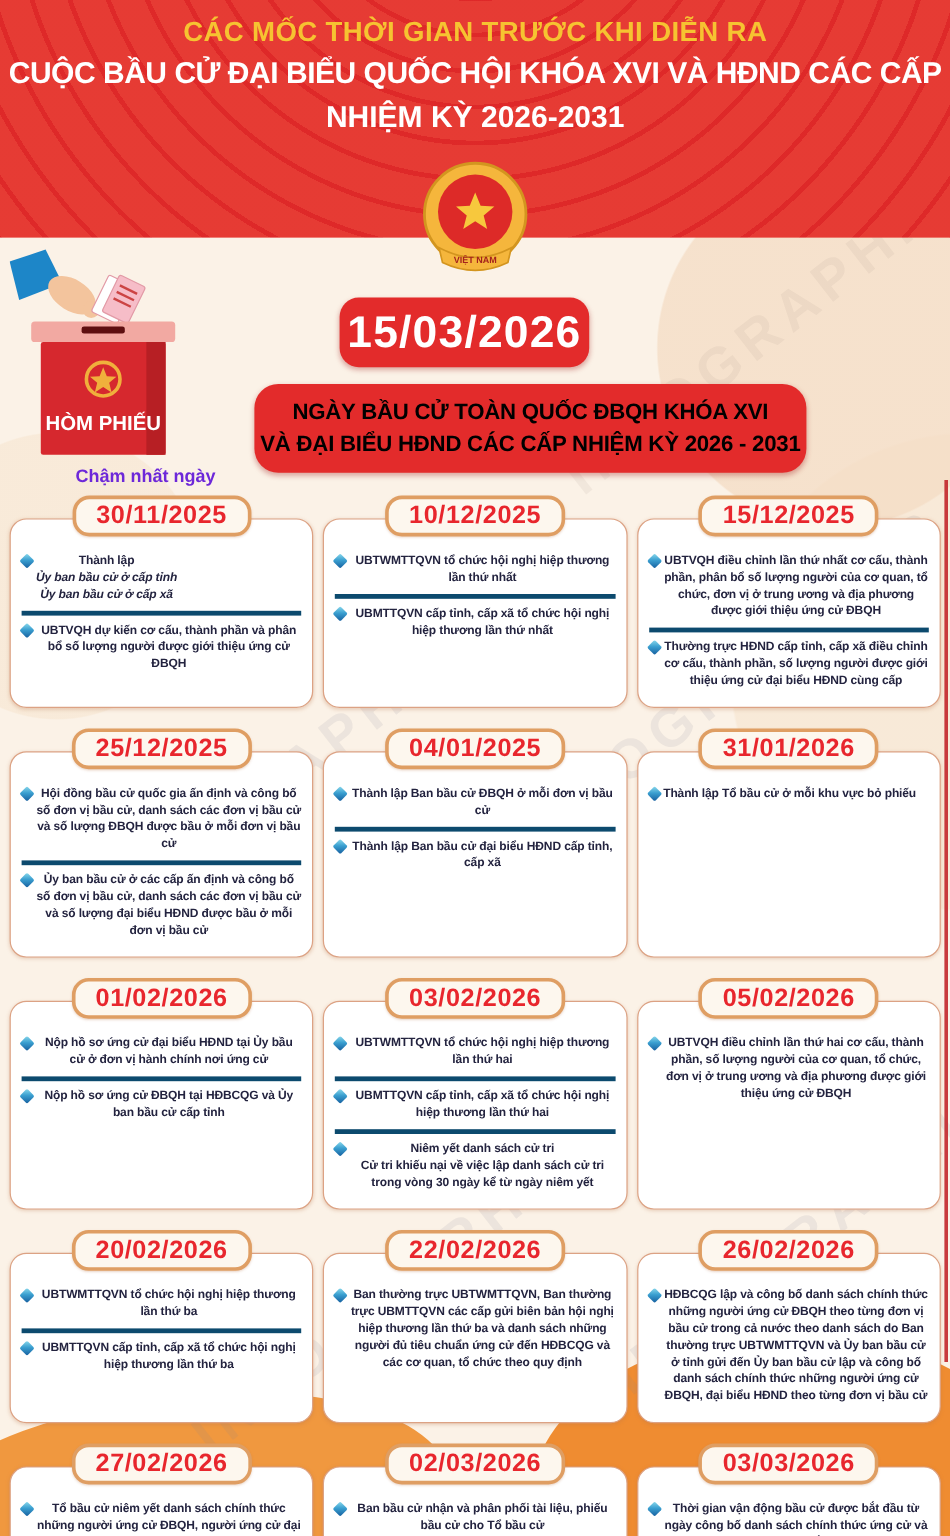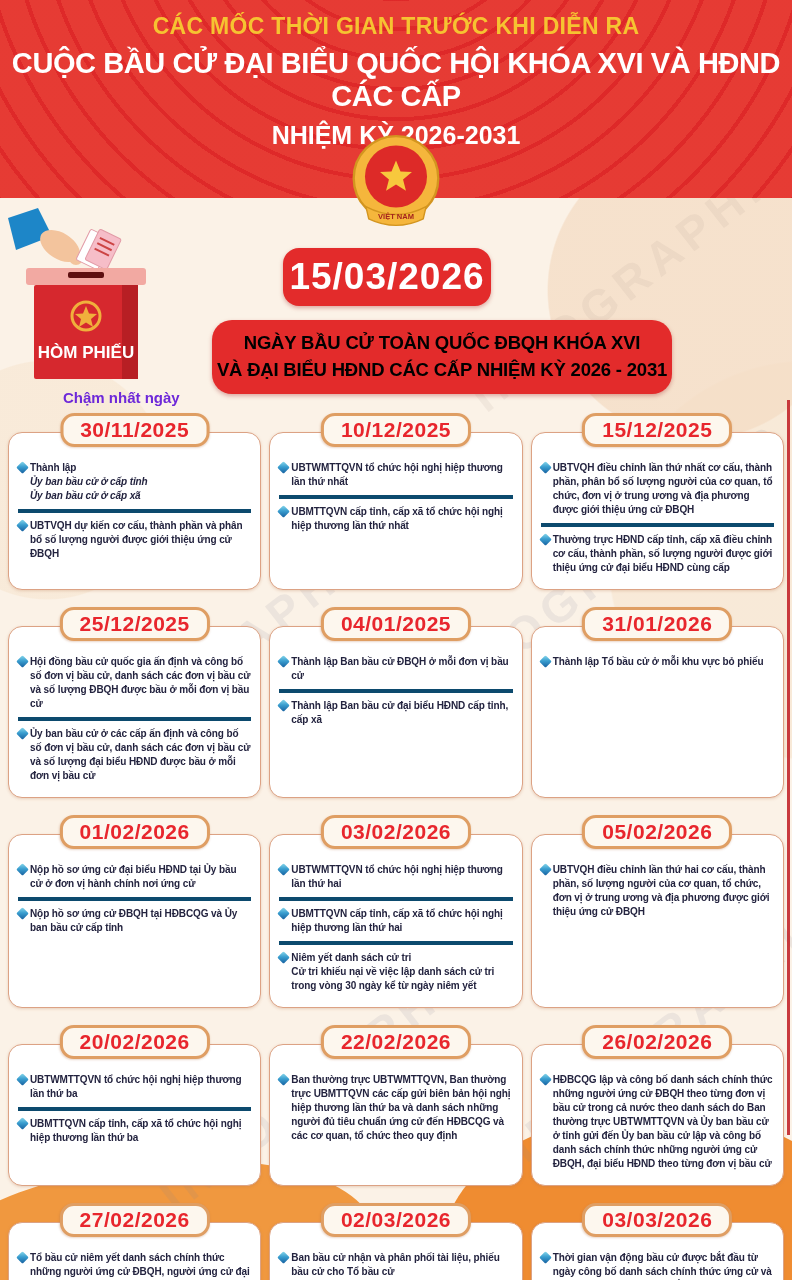--- a/index.html
+++ b/index.html
@@ -10,39 +10,39 @@
       radial-gradient(circle 150px at 88% 290px, rgba(244,220,196,.75) 0 99%, transparent 100%),
       radial-gradient(circle 200px at 102% 560px, rgba(246,228,206,.6) 0 99%, transparent 100%),
       radial-gradient(circle 120px at 6% 480px, rgba(246,228,206,.55) 0 99%, transparent 100%);
     pointer-events:none;}
   
   .header{position:relative;height:198px;background:#e32b2b;text-align:center;z-index:3;}
   .header::after{content:"";position:absolute;inset:0;
     background:repeating-radial-gradient(circle at 50% -60%, rgba(255,200,130,.10) 0 26px, rgba(180,20,20,.10) 26px 30px);
     pointer-events:none;}
   .h1{position:relative;padding-top:13px;font-size:23px;font-weight:bold;color:#f6c331;letter-spacing:.3px;z-index:1;}
-  .h2{position:relative;margin-top:7px;font-size:29px;font-weight:bold;color:#ffffff;letter-spacing:-.4px;z-index:1;}
+  .h2{position:relative;margin-top:7px;font-size:25px;font-weight:bold;color:#ffffff;letter-spacing:-.4px;z-index:1;}
   .h3{position:relative;margin-top:8px;font-size:25px;font-weight:bold;color:#ffffff;z-index:1;}
   .emblem{position:absolute;top:134px;left:50%;transform:translateX(-50%);width:94px;height:100px;z-index:4;}
   
   .hero{position:relative;height:214px;z-index:2;}
   .ballot-art{position:absolute;left:8px;top:8px;width:156px;height:186px;}
   .hero-date{position:absolute;left:283px;top:50px;width:208px;height:58px;background:#e32b2b;border-radius:16px;
     color:#ffffff;font-size:37px;font-weight:bold;text-align:center;line-height:58px;letter-spacing:1px;
     box-shadow:0 2px 4px rgba(160,30,30,.35);}
   .hero-caption{position:absolute;left:212px;top:122px;width:452px;background:#e32b2b;border-radius:20px;
     color:#000000;text-align:center;padding:12px 4px 13px 4px;box-shadow:0 2px 4px rgba(160,30,30,.35);}
   .hero-caption .c1{font-size:18.5px;font-weight:bold;letter-spacing:-.2px;}
   .hero-caption .c2{font-size:18.5px;font-weight:bold;margin-top:5px;letter-spacing:-.2px;}
   .deadline{position:absolute;left:63px;top:191px;font-size:15px;font-weight:bold;color:#6d28d9;}
   
   .grid{position:relative;display:grid;grid-template-columns:repeat(3,1fr);column-gap:8px;row-gap:36px;
     margin:0 8px;padding-top:20px;z-index:2;}
   .card{position:relative;background:#ffffff;border:1.5px solid #dca284;border-radius:14px;
-    box-shadow:0 1px 3px rgba(185,120,75,.28);}
+    box-shadow:0 1px 3px rgba(185,120,75,.28);text-align:center;}
   .row1{min-height:150px}.row2{min-height:128px}.row3{min-height:136px}
   .row4{min-height:102px}.row5{min-height:78px}
   .pill{position:absolute;top:-20px;left:50%;transform:translateX(-50%);
     background:#fdf7ee;border:3px solid #df9e63;border-radius:14px;padding:2px 17px;
     font-size:21px;font-weight:bold;color:#e8262d;white-space:nowrap;letter-spacing:.5px;
     box-shadow:0 1px 2px rgba(185,120,75,.3);}
   .card-body{padding:22px 9px 8px 9px;}
   .item{display:flex;gap:3px;padding:6px 0;}
   .item.sep{border-top:4px solid #0c4a6e;}
   .dia{flex:none;width:9px;height:9px;margin-top:2px;border-radius:1.5px;

